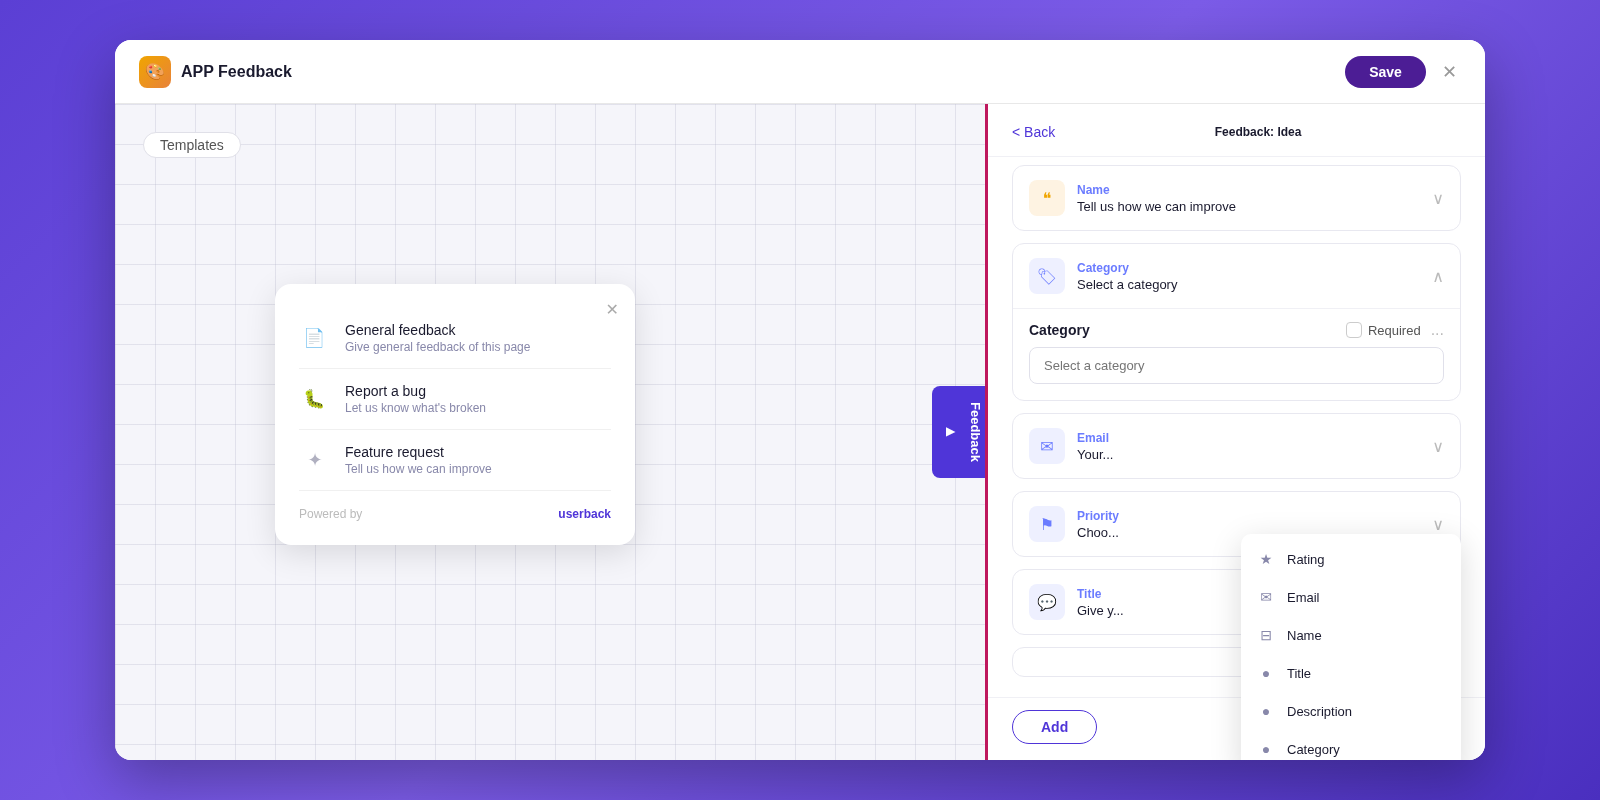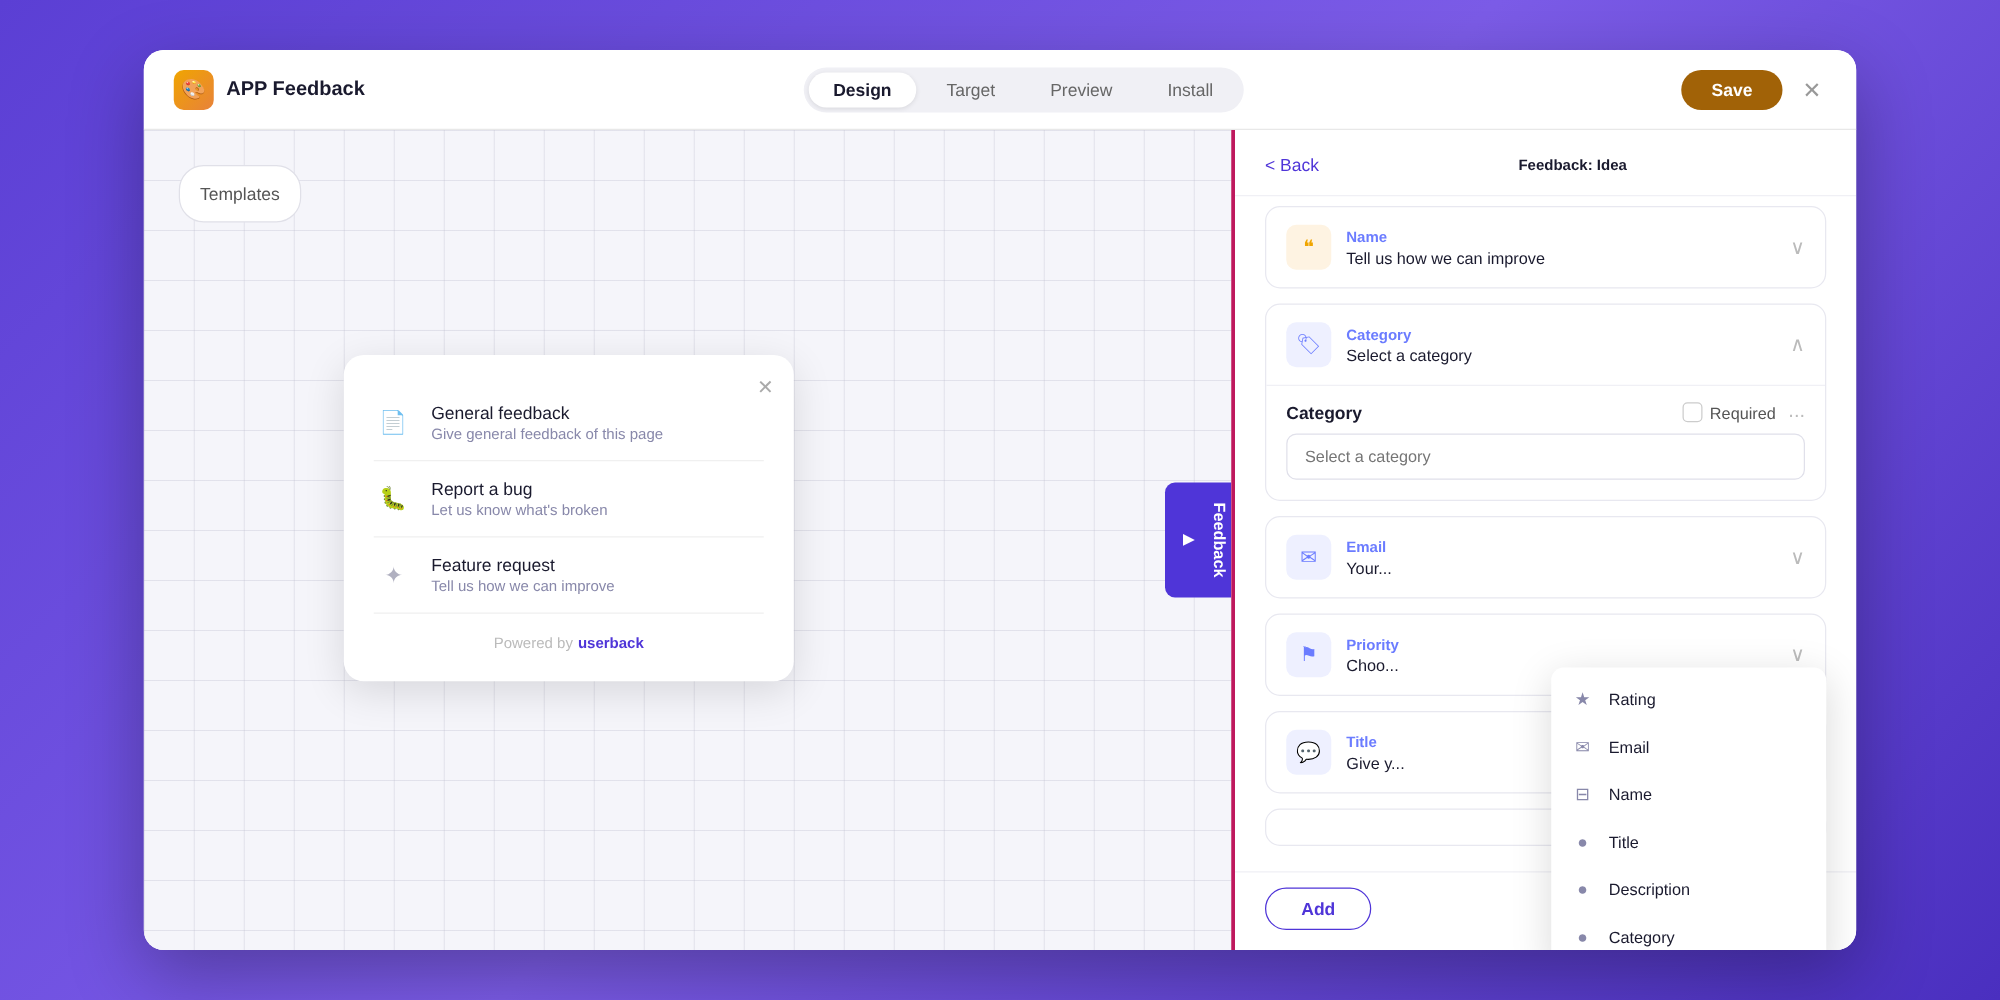--- a/index.html
+++ b/index.html
@@ -76,21 +76,21 @@
       font-weight: 600;
       box-shadow: 0 1px 4px rgba(0,0,0,0.1);
     }
     .header-actions {
       display: flex;
       align-items: center;
       gap: 12px;
       margin-left: auto;
     }
     .save-btn {
-      background: #a16207;
+      background: #4c1d95;
       color: #fff;
       border: none;
       border-radius: 20px;
       padding: 8px 24px;
       font-size: 14px;
       font-weight: 600;
       cursor: pointer;
     }
     .close-btn {
       background: none;
@@ -121,21 +121,21 @@
         linear-gradient(90deg, rgba(180,180,200,0.3) 1px, transparent 1px);
       background-size: 40px 40px;
     }
     .templates-badge {
       position: absolute;
       top: 28px;
       left: 28px;
       background: #fff;
       border: 1px solid #e0e0e8;
       border-radius: 20px;
-      padding: 14px 16px;
+      padding: 4px 16px;
       font-size: 14px;
       color: #555;
       cursor: pointer;
       z-index: 10;
     }
     
     .feedback-card {
       position: absolute;
       top: 180px;
       left: 160px;
@@ -186,21 +186,21 @@
       font-size: 12px;
       color: #8888aa;
     }
     .powered-by {
       text-align: center;
       font-size: 12px;
       color: #bbb;
       margin-top: 16px;
       display: flex;
       align-items: center;
-      justify-content: center;
+      justify-content: space-between;
       gap: 4px;
     }
     
     .feedback-tab {
       position: absolute;
       right: -8px;
       top: 50%;
       transform: translateY(-50%) rotate(0deg);
       background: #4f35d8;
       color: #fff;
@@ -415,26 +415,20 @@
   </style>
 </head>
 <body>
 
 <div class="app-window">
 
   <div class="header">
     <div class="header-logo">
       <div class="logo-icon">🎨</div>
       <span class="header-title">APP Feedback</span>
-    </div>
-    <div class="header-tabs">
-      <button class="header-tab active">Design</button>
-      <button class="header-tab">Target</button>
-      <button class="header-tab">Preview</button>
-      <button class="header-tab">Install</button>
     </div>
     <div class="header-actions">
       <button class="save-btn">Save</button>
       <button class="close-btn">✕</button>
     </div>
   </div>
 
   <div class="app-body">
 
     <div class="canvas-area">

